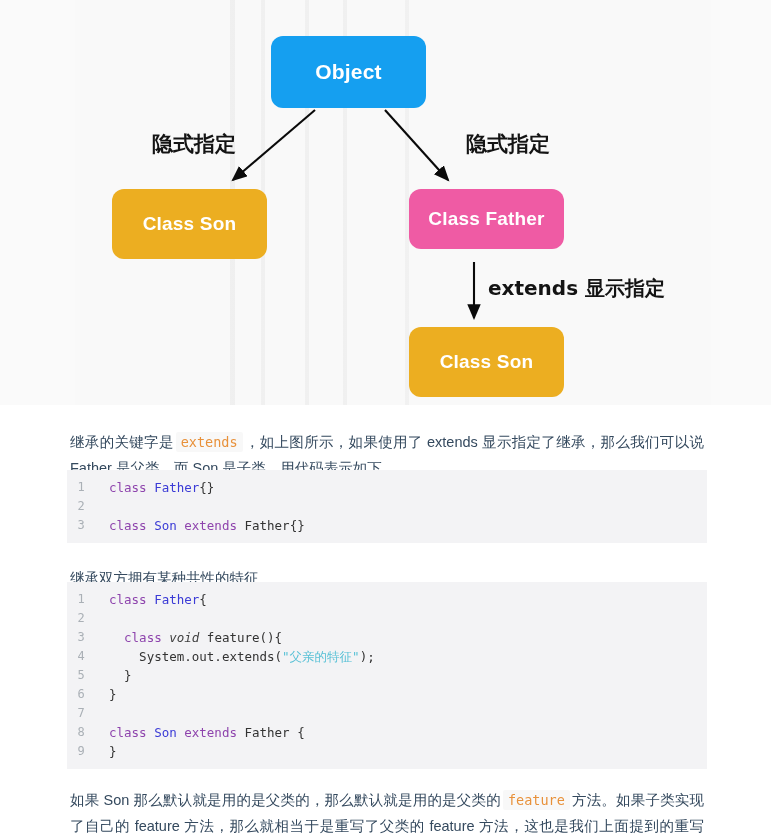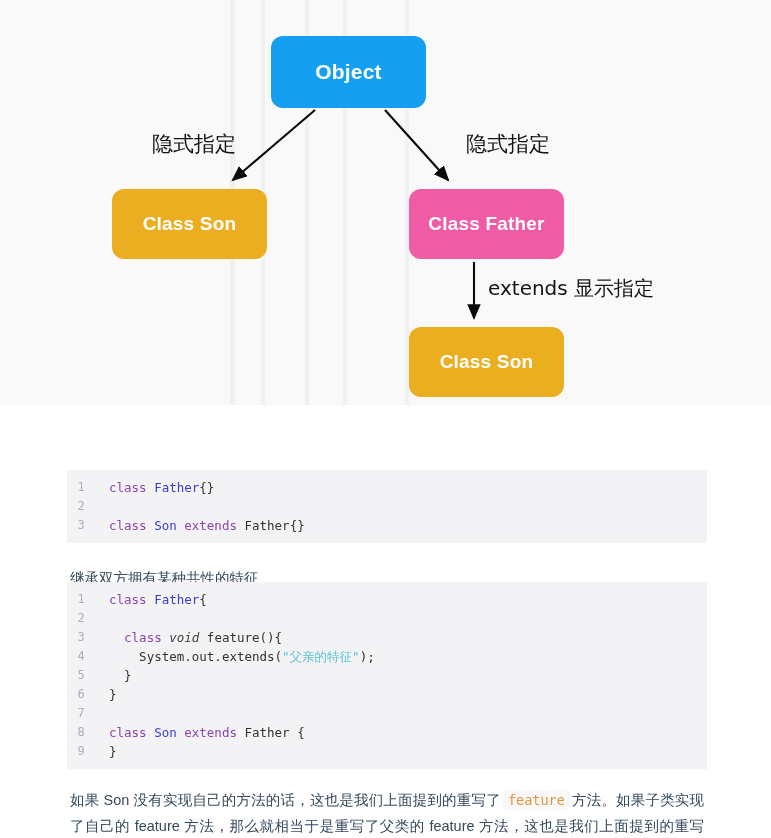--- a/index.html
+++ b/index.html
@@ -72,21 +72,21 @@
     font-size: 21px;
   }
   .node-son-left {
     left: 112px; top: 189px;
     width: 155px; height: 70px;
     background: #ecae21;
     font-size: 19px;
   }
   .node-father {
     left: 409px; top: 189px;
-    width: 155px; height: 70px;
+    width: 155px; height: 60px;
     background: #ef5ba4;
     font-size: 19px;
   }
   .node-son-right {
     left: 409px; top: 327px;
     width: 155px; height: 70px;
     background: #ecae21;
     font-size: 19px;
   }
 
@@ -94,21 +94,21 @@
     position: absolute;
     left: 0; top: 0;
     width: 771px;
     height: 405px;
     pointer-events: none;
   }
 
   .edge-label {
     position: absolute;
     font-family: "DejaVu Sans", "Liberation Sans", sans-serif;
-    font-weight: normal;
+    font-weight: bold;
     color: #141414;
     white-space: nowrap;
   }
   .edge-label-left  { left: 152px; top: 130px; font-size: 21px; }
   .edge-label-right { left: 466px; top: 130px; font-size: 21px; }
   .edge-label-ext   { left: 488px; top: 275px; font-size: 20px; }
 
   
   .prose {
     position: absolute;
@@ -212,20 +212,21 @@
 
     <div class="node node-son-right">
       <span>Class Son</span>
     </div>
 
     <div class="edge-label edge-label-left">隐式指定</div>
     <div class="edge-label edge-label-right">隐式指定</div>
     <div class="edge-label edge-label-ext">extends 显示指定</div>
   </div>
 
+  <p class="prose p1"><span>继承的关键字是</span><code class="inline">extends</code><span>，如上图所示，如果使用了 extends 显示指定了继承，那么我们可以说 Father 是父类，而 Son 是子类，用代码表示如下</span></p>
 
   <div class="codeblock cb1">
     <div>
         <div class="code-line">
           <span class="lineno">1</span>
           <span class="codetext"><span class="tok-kw">class </span><span class="tok-cls">Father</span><span class="tok-plain">{}</span></span>
         </div>
         <div class="code-line">
           <span class="lineno">2</span>
           <span class="codetext"><span class="tok-plain"></span></span>
@@ -273,15 +274,15 @@
           <span class="lineno">8</span>
           <span class="codetext"><span class="tok-kw">class </span><span class="tok-cls">Son </span><span class="tok-kw">extends </span><span class="tok-plain">Father {</span></span>
         </div>
         <div class="code-line">
           <span class="lineno">9</span>
           <span class="codetext"><span class="tok-plain">}</span></span>
         </div>
       </div>
   </div>
 
-  <p class="prose p3"><span>如果 Son 没有实现自己的方法的话，这也是我们上面提到的重写了</span><code class="inline">feature</code><span>方法。如果子类实现了自己的 feature 方法，那么就相当于是重写了父类的 feature 方法，这也是我们上面提到的重写了。</span></p>
+  <p class="prose p3"><span>如果 Son 那么默认就是用的是父类的，那么默认就是用的是父类的</span><code class="inline">feature</code><span>方法。如果子类实现了自己的 feature 方法，那么就相当于是重写了父类的 feature 方法，这也是我们上面提到的重写了。</span></p>
 
 </div>
 
 </body></html>

